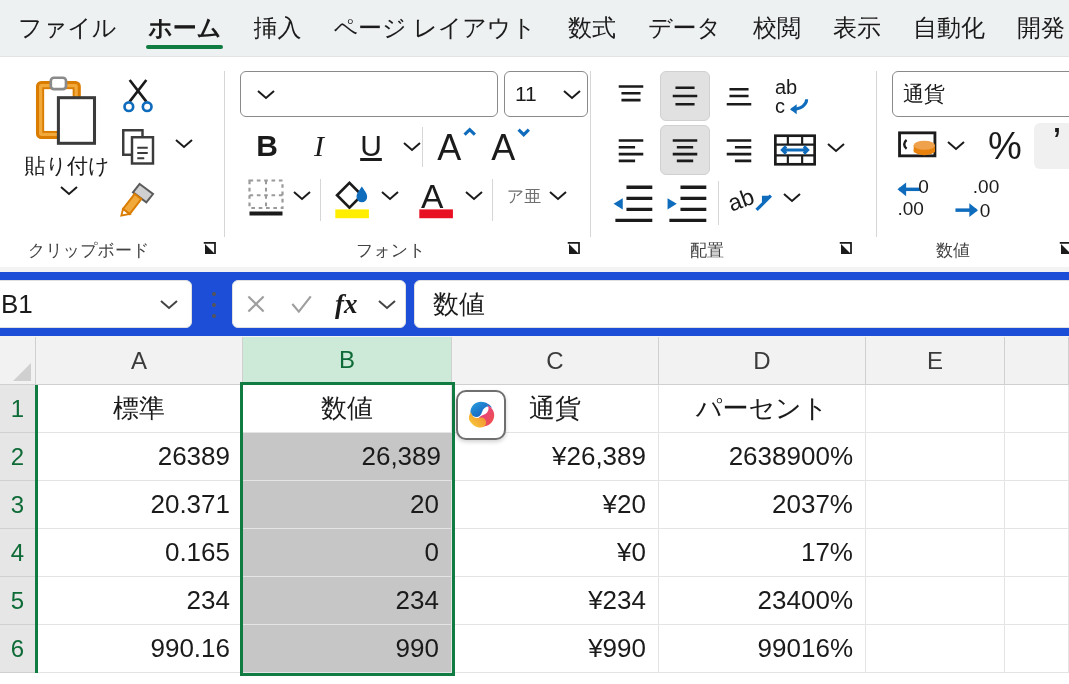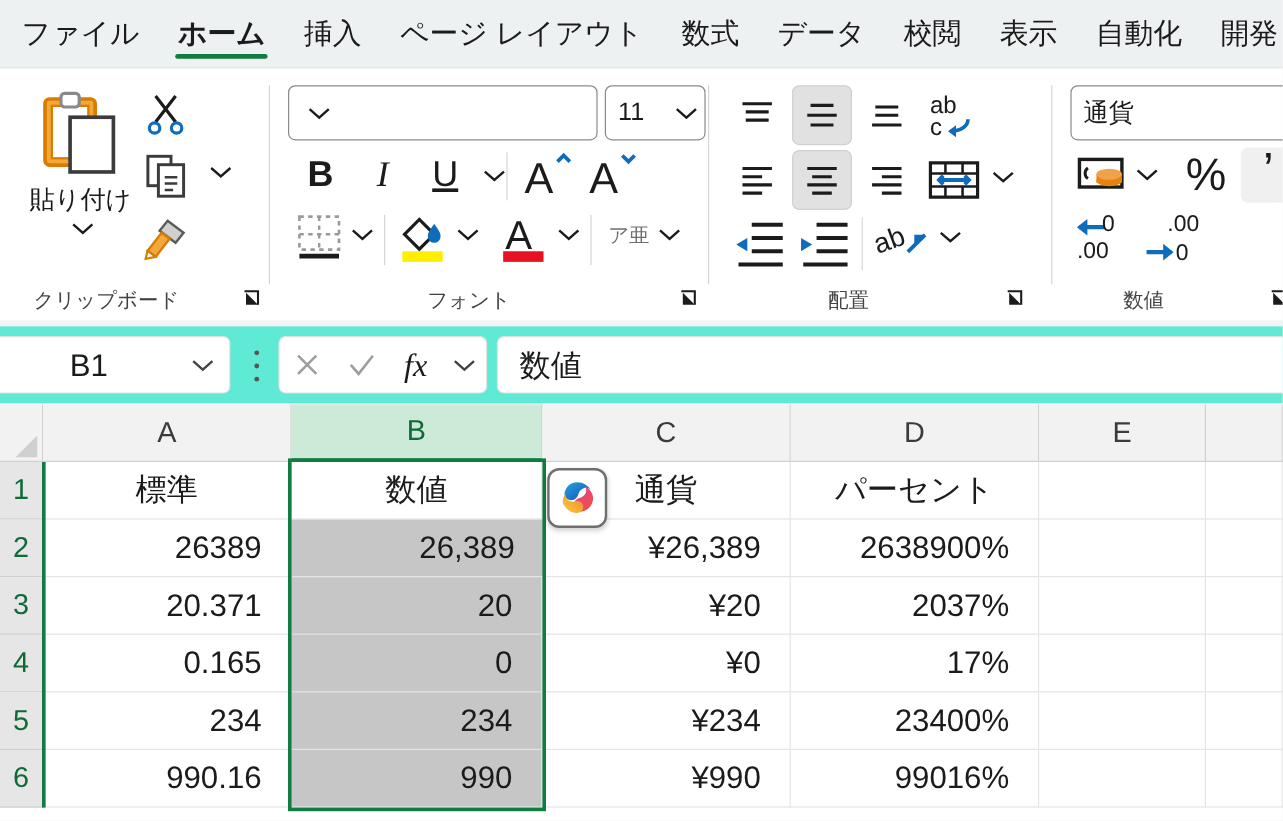--- a/index.html
+++ b/index.html
@@ -85,22 +85,21 @@
     border-radius: 6px; cursor: pointer;
   }
   .btn.on { background: #e1e1e1; border: 1px solid #d0d0d0; }
   .btn.hover { background: #f0f0f0; }
 
   .glyph { font-size: 30px; color: #1b1b1b; line-height: 1; }
 
   
   .fbar {
     position: absolute; left: 0; top: 272px; width: 1069px; height: 64px;
-    background: #5eead4;
-    text-align: center;
+    background: #1d4ed8;
   }
   .namebox {
     position: absolute; left: -14px; top: 8px; width: 206px; height: 48px;
     background: #fff; border: 1px solid #e0e0e0; border-radius: 6px;
     display: flex; align-items: center;
     padding-left: 14px;
     font-size: 26px; color: #1b1b1b;
     cursor: text;
   }
   .namebox .nv { flex: 1; }
@@ -154,21 +153,21 @@
     border-right: 1px solid #d0d0d0; border-bottom: 1px solid #d0d0d0;
     display: flex; align-items: center; justify-content: center;
     font-size: 24px; color: #0e6b37;
     cursor: pointer;
   }
   .cell {
     position: absolute;
     border-right: 1px solid #e4e4e4; border-bottom: 1px solid #e4e4e4;
     display: flex; align-items: center;
     font-size: 26px; color: #1b1b1b;
-    padding: 0 24px;
+    padding: 0 12px;
     overflow: hidden; white-space: nowrap;
     cursor: cell;
   }
   .cell.r  { justify-content: flex-end; }
   .cell.c  { justify-content: center; }
   .cell.selfill { background: #c6c6c6; }
   .selborder {
     position: absolute; border: 3px solid #107c41; pointer-events: none;
   }
   .rowselline { position:absolute; left:35px; width:3px; background:#107c41; }
@@ -550,21 +549,21 @@
         <svg width="26" height="26" viewBox="0 0 24 24">
             <path d="M5 5l14 14M19 5L5 19" stroke="#9e9e9e" stroke-width="2"></path>
           </svg>
       </div>
       <div class="fbtn">
         <svg width="26" height="26" viewBox="0 0 24 24">
             <path d="M4 12l6 7L21 5" fill="none" stroke="#9e9e9e" stroke-width="2"></path>
           </svg>
       </div>
       <div class="fbtn">
-        <span style="font-family:'Liberation Serif',serif;font-style:italic;font-weight:normal;font-size:27px;color:#1b1b1b">fx</span>
+        <span style="font-family:'Liberation Serif',serif;font-style:italic;font-weight:bold;font-size:27px;color:#1b1b1b">fx</span>
       </div>
       <div class="fbtn" style="flex:0 0 36px">
         <svg width="24" height="16" viewBox="0 0 24 16">
             <path d="M4 5l8 7 8-7" fill="none" stroke="#444" stroke-width="2"></path>
           </svg>
       </div>
     </div>
     <div class="finput">
       <span>数値</span>
     </div>

